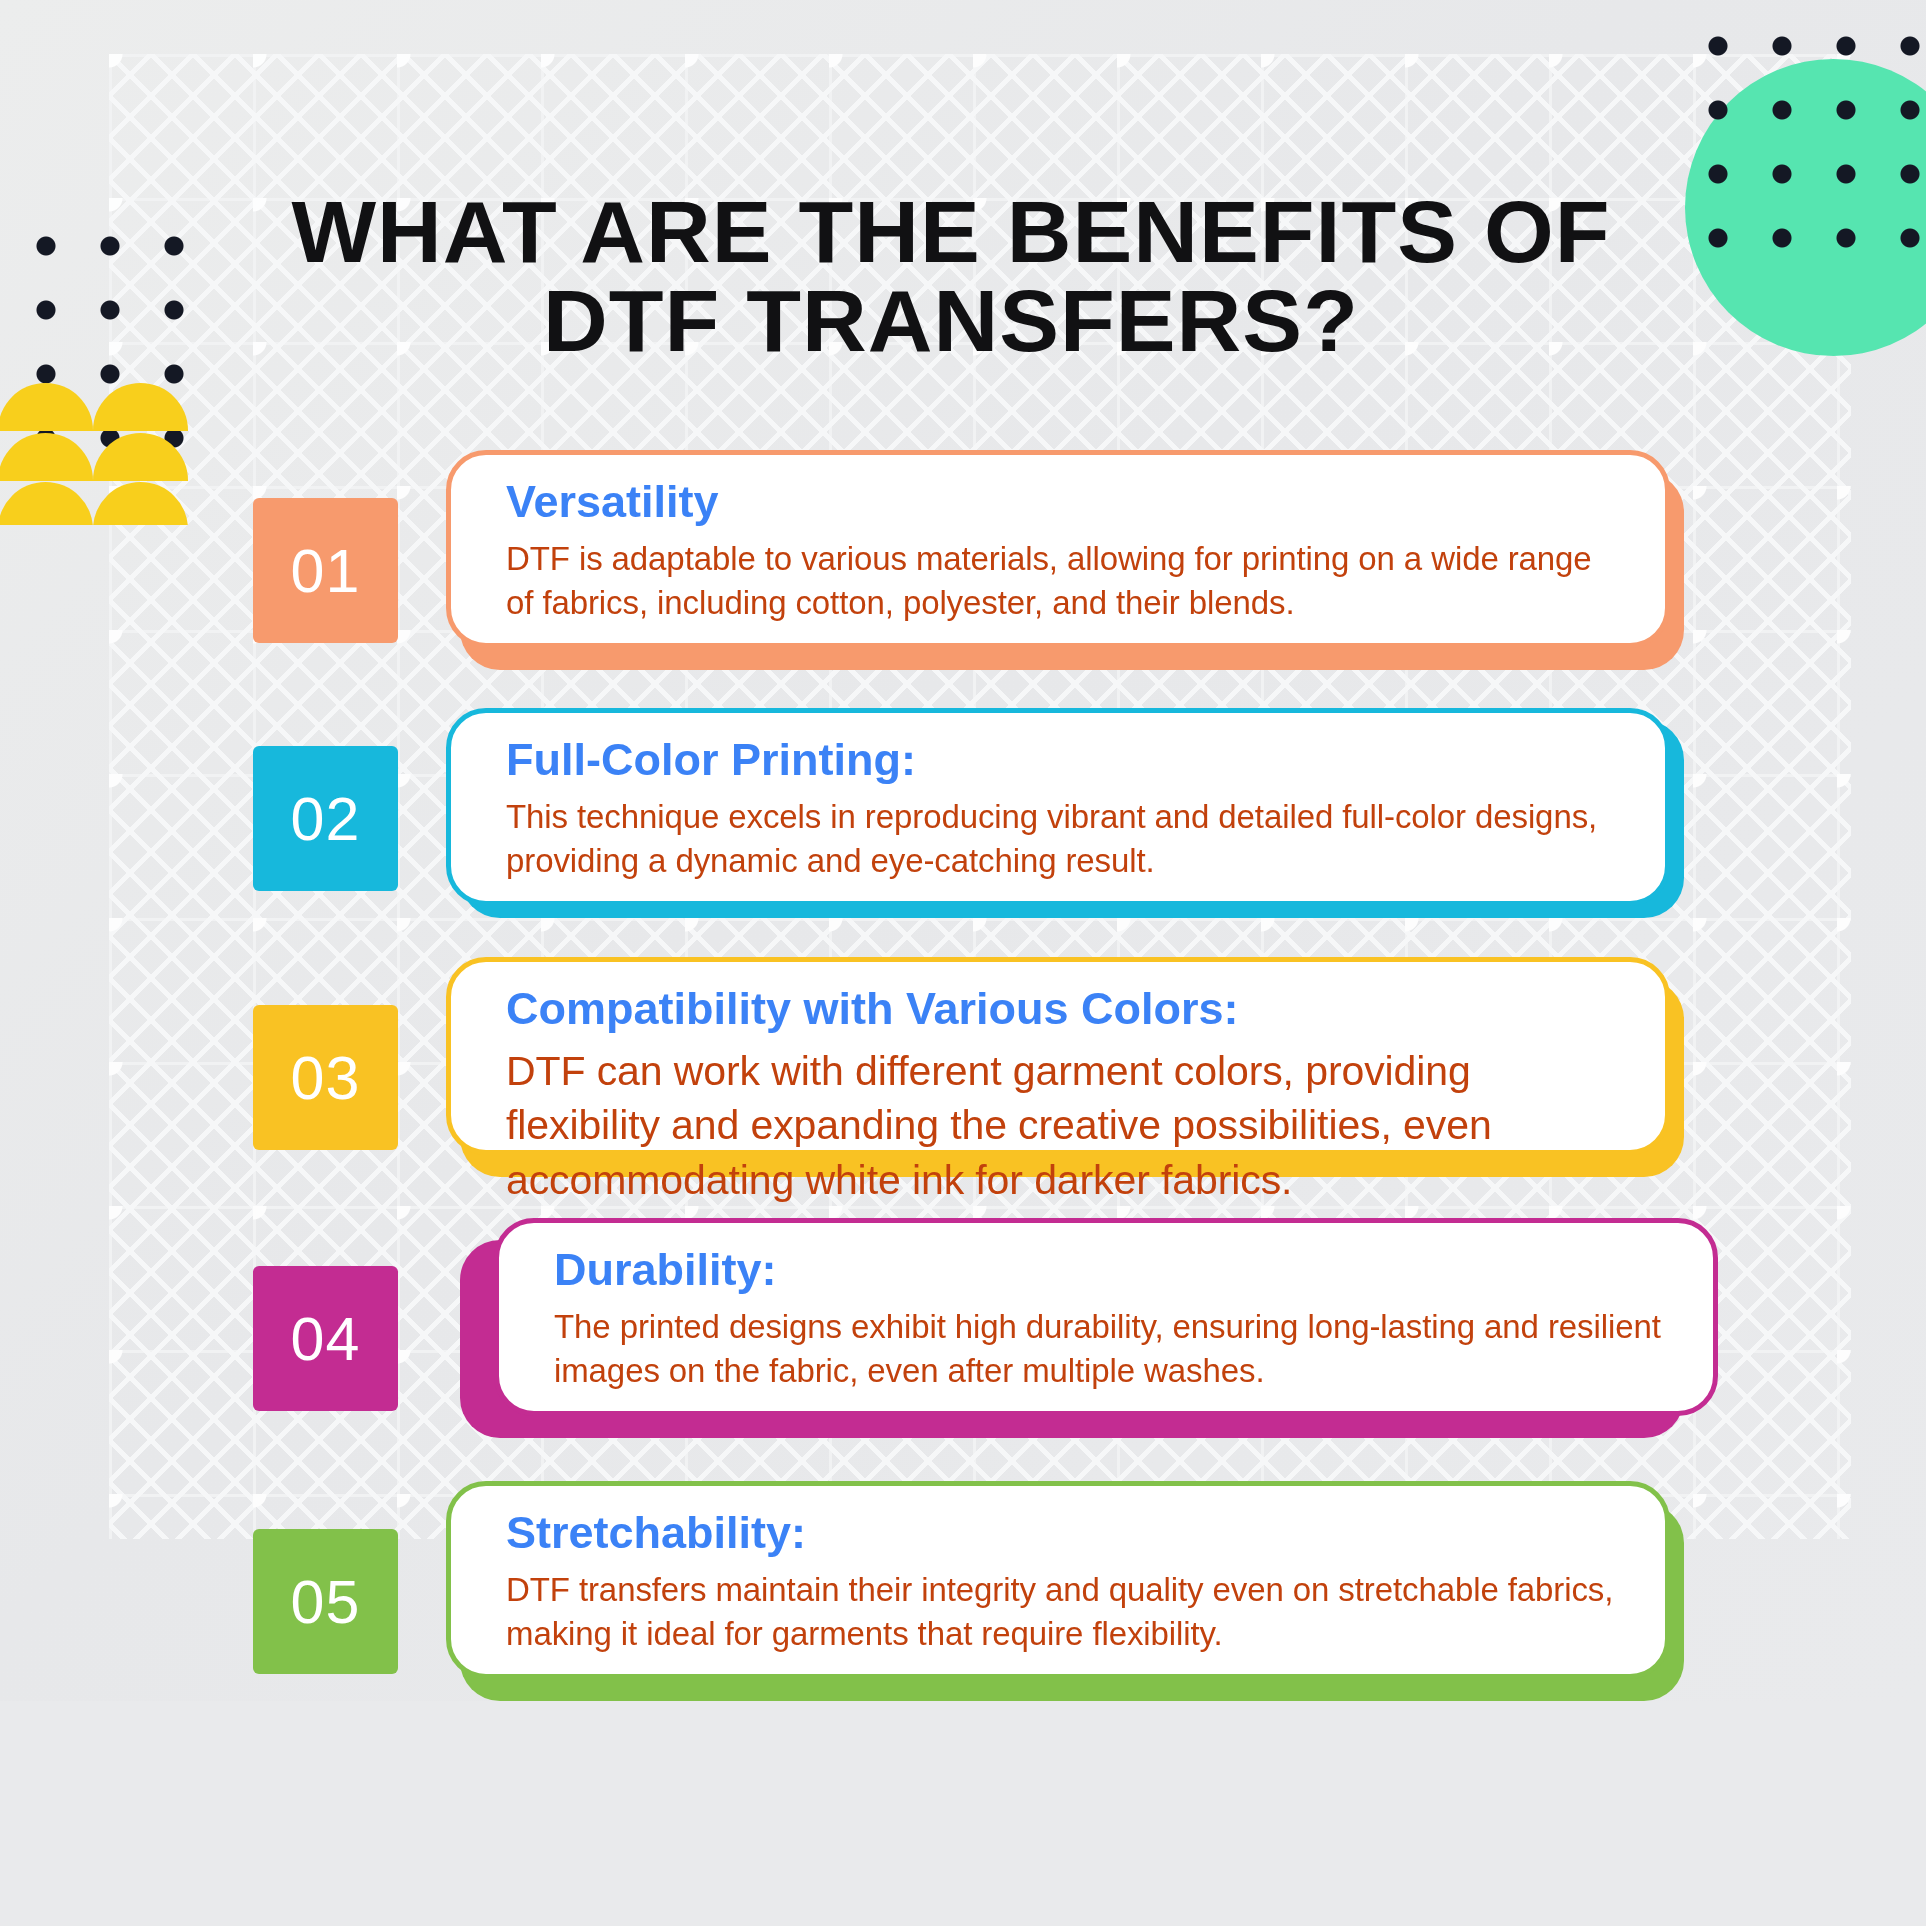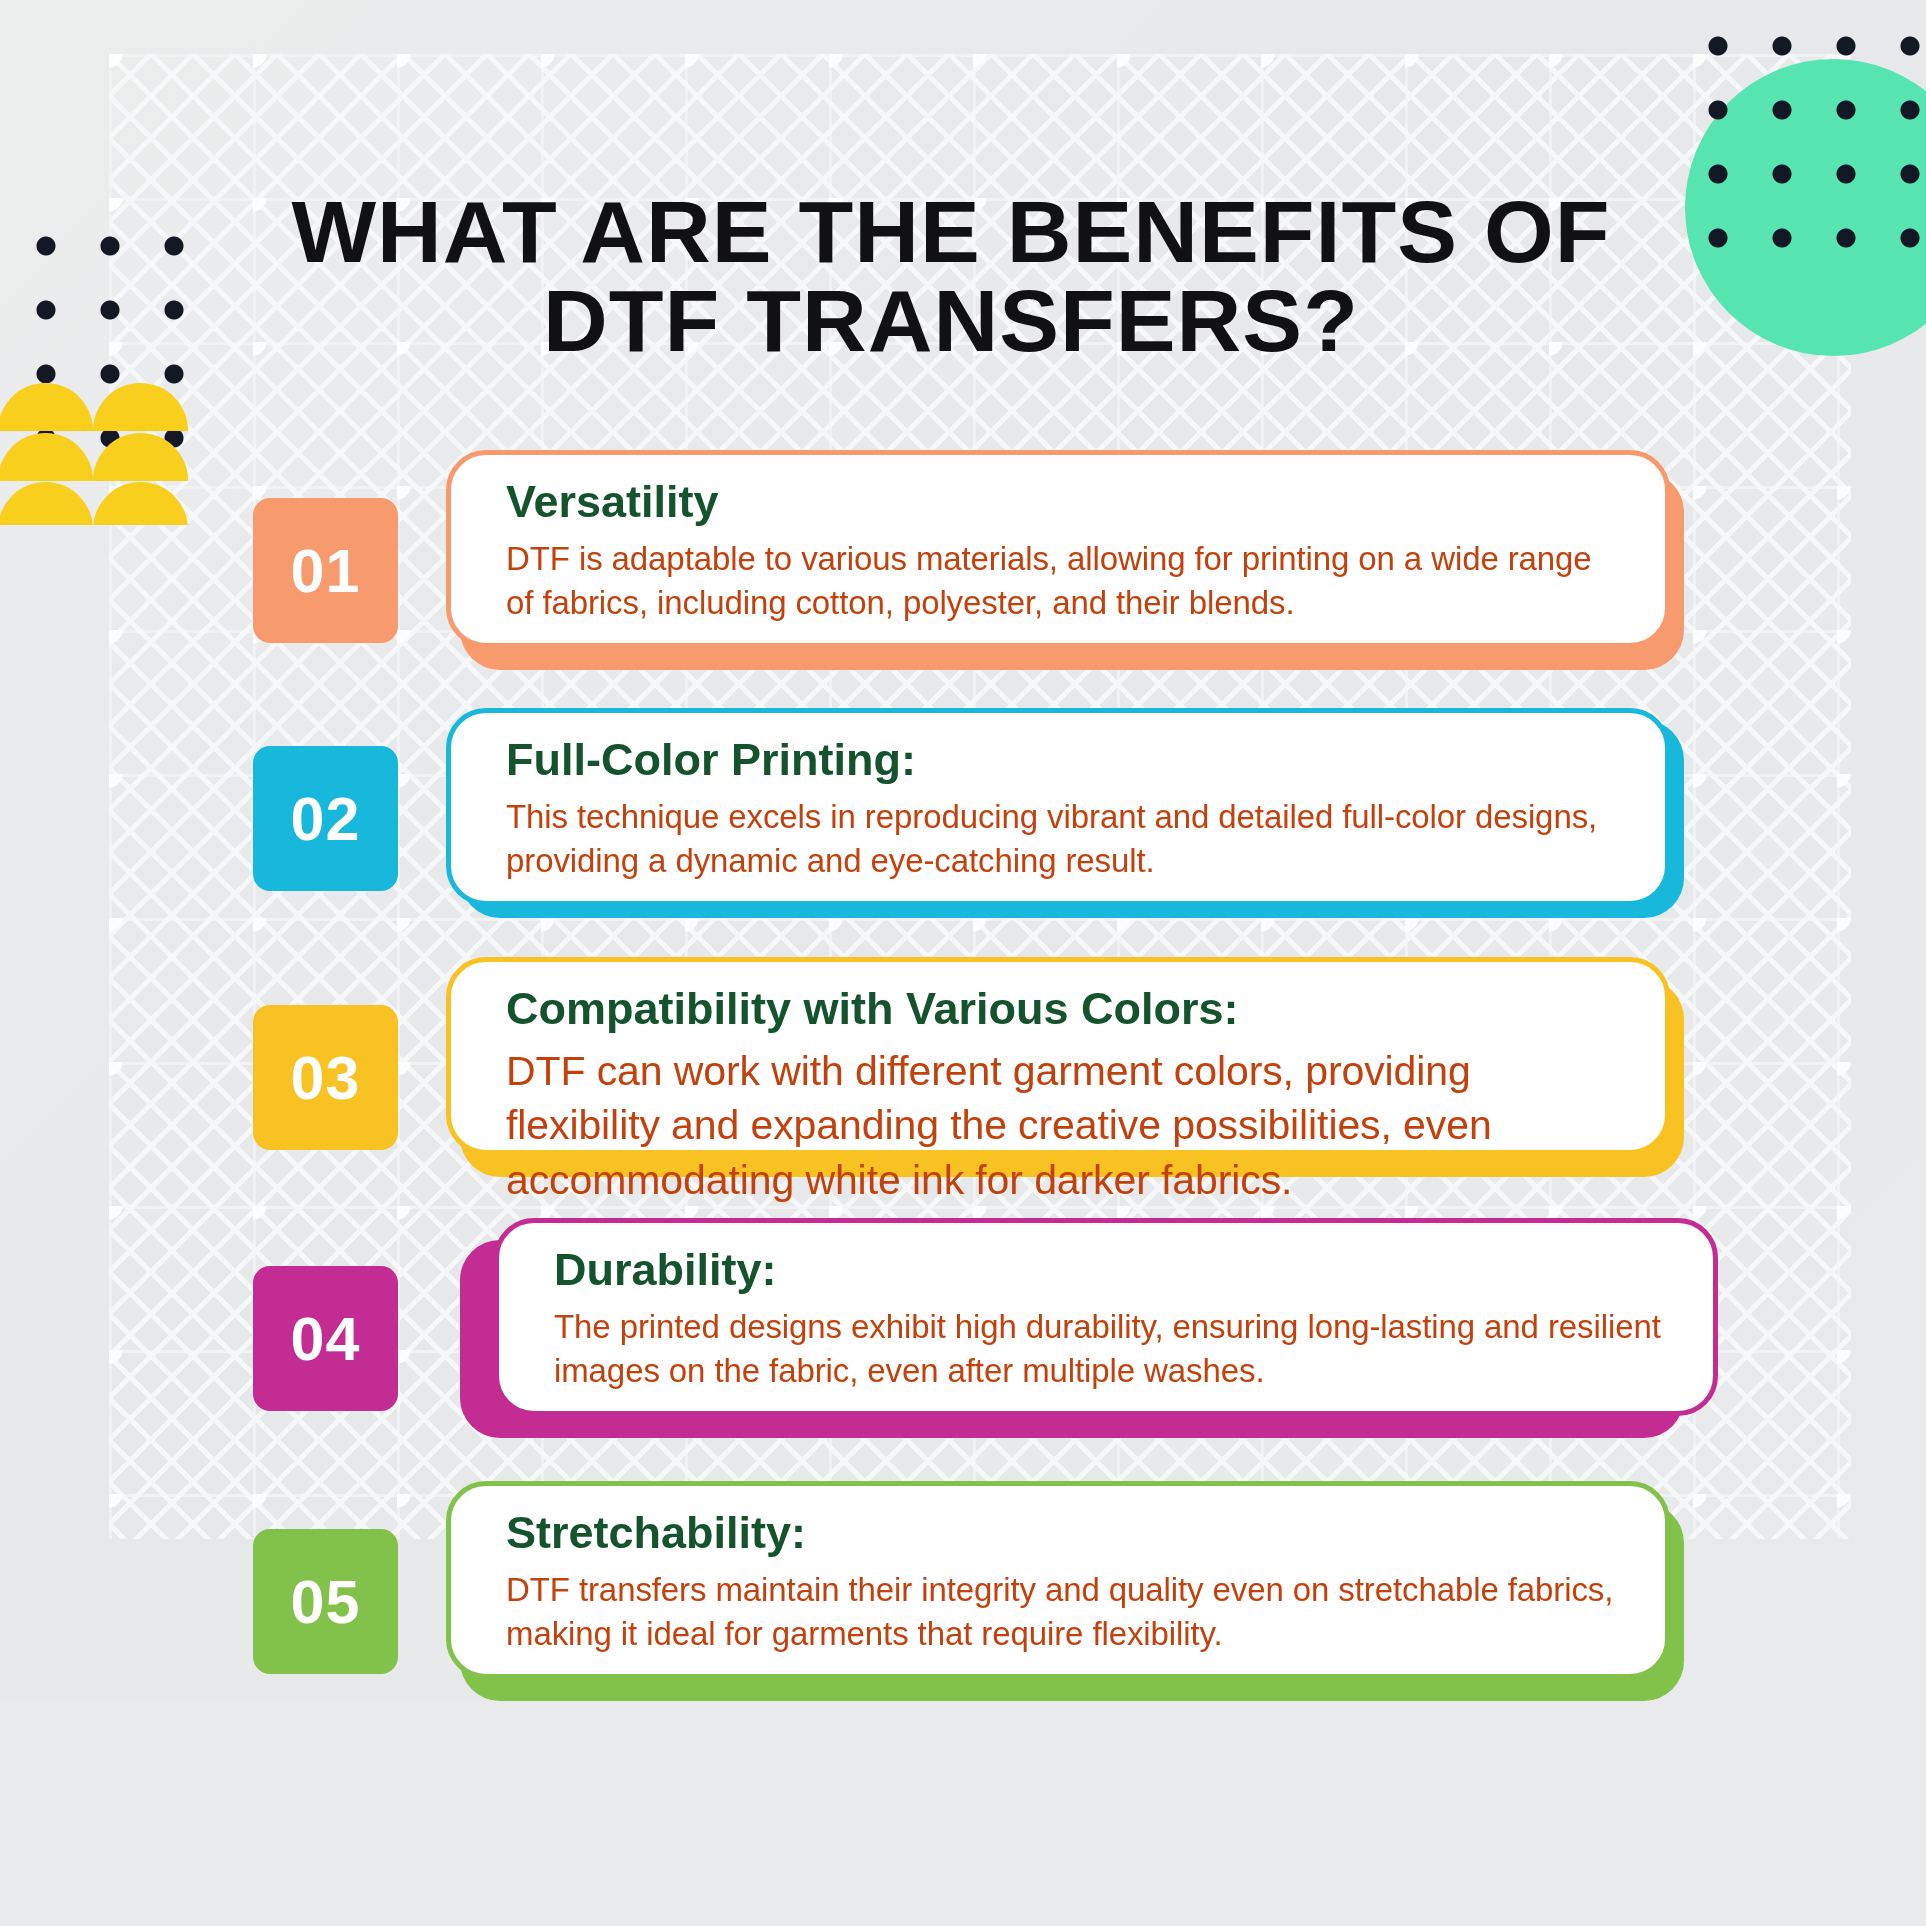--- a/index.html
+++ b/index.html
@@ -125,26 +125,26 @@
 
   .row{
     position:relative;
     height:259px;
   }
 
   .badge{
     position:absolute;
     left:253px; top:48px;
     width:145px; height:145px;
-    border-radius:17px;
+    border-radius:6px;
     display:flex;
     align-items:center;
     justify-content:center;
     color:#ffffff;
-    font-weight:700;
+    font-weight:400;
     font-size:61px;
     letter-spacing:1px;
     z-index:3;
   }
 
   .card-wrap{
     position:absolute;
     left:446px;
     width:1224px;
     height:198px;
@@ -166,21 +166,21 @@
     background:#ffffff;
     border-radius:40px;
     border:5px solid;
     z-index:2;
     padding:22px 51px 0 55px;
   }
 
   .card h3{
     font-size:45px;
     font-weight:700;
-    color:#14532d;
+    color:#3b82f6;
     letter-spacing:0px;
     margin-bottom:10px;
     line-height:1.1;
   }
   .card p{
     font-size:33px;
     line-height:1.34;
     color:#c2410c;
     letter-spacing:-0.1px;
   }

